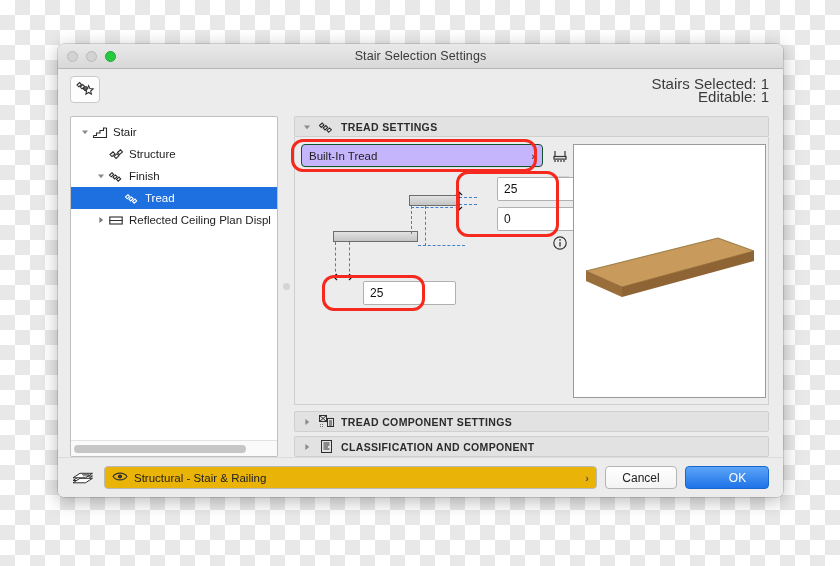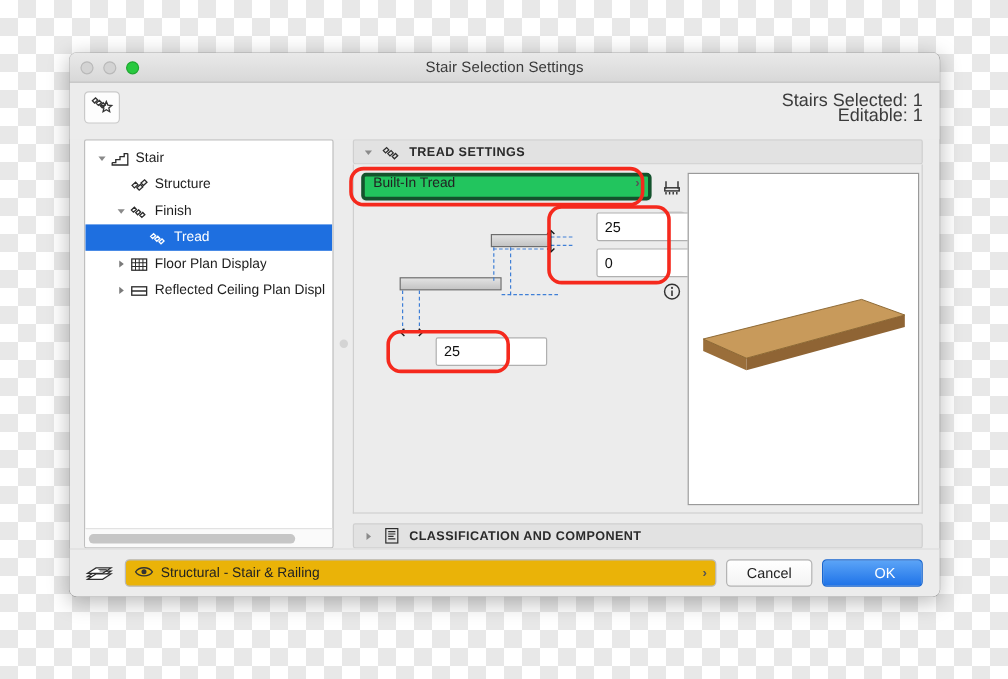--- a/index.html
+++ b/index.html
@@ -149,24 +149,24 @@
     display: flex;
     min-height: 0;
     position: relative;
     padding: 7px 0 6px 0;
   }
   #editor-col { flex: 1 1 auto; display: flex; flex-direction: column; padding: 0 4px 0 6px; min-width: 0; position: relative; }
 
   
   #tread-type {
     height: 23px;
-    background: #22c55e;
-    border: 3px solid #14532d;
+    background: #c4b5fd;
+    border: 1px solid #14532d;
     border-radius: 4px;
-    display: flex; align-items: flex-start;
+    display: flex; align-items: center;
     padding: 0 7px;
     font-size: 11.5px; color: #222;
     box-shadow: 0 1px 0 rgba(0,0,0,0.04);
   }
   #tread-type .chev { margin-left: auto; font-size: 11px; color: #555; font-weight: bold; }
 
   
   .hl {
     position: absolute;
     border: 3px solid #f5291d;
@@ -349,36 +349,20 @@
             <span class="ticon">
               <svg width="16" height="13" viewBox="0 0 16 13">
                 <g fill="none" stroke="#ffffff" stroke-width="1.1">
                   <path d="M1.5 5 L4 2.7 L5.7 4.5 L3.2 6.8 Z"></path>
                   <path d="M5 7.2 L7.5 4.9 L9.2 6.7 L6.7 9 Z"></path>
                   <path d="M8.5 9.4 L11 7.1 L12.7 8.9 L10.2 11.2 Z"></path>
                 </g>
               </svg>
             </span>
             <span class="tlabel">Tread</span>
-          </div>
-          <div class="tnode">
-            <span class="tw" style="margin-left: 24px;">
-              <svg width="8" height="8" viewBox="0 0 8 8">
-                <path d="M2.4 1 L6.2 4 L2.4 7 Z" fill="#7a7a7a"></path>
-              </svg>
-            </span>
-            <span class="ticon">
-              <svg width="16" height="13" viewBox="0 0 16 13">
-                <rect x="1.8" y="1.8" width="12.4" height="9.4" fill="none" stroke="#2b2b2b" stroke-width="1.05"></rect>
-                <g stroke="#2b2b2b" stroke-width="0.85">
-                  <path d="M4.9 1.8 L4.9 11.2 M8 1.8 L8 11.2 M11.1 1.8 L11.1 11.2 M1.8 4.9 L14.2 4.9 M1.8 8.1 L14.2 8.1"></path>
-                </g>
-              </svg>
-            </span>
-            <span class="tlabel">Floor Plan Display</span>
           </div>
           <div class="tnode">
             <span class="tw" style="margin-left: 24px;">
               <svg width="8" height="8" viewBox="0 0 8 8">
                 <path d="M2.4 1 L6.2 4 L2.4 7 Z" fill="#7a7a7a"></path>
               </svg>
             </span>
             <span class="ticon">
               <svg width="16" height="13" viewBox="0 0 16 13">
                 <rect x="1.8" y="3" width="12.4" height="7" fill="none" stroke="#2b2b2b" stroke-width="1.1"></rect>
@@ -516,20 +500,39 @@
             <polygon points="12,126 48,142 48,152 12,136" fill="#9a6e3a"></polygon>
             <polygon points="48,142 180,106 180,116 48,152" fill="#8f6434"></polygon>
             <polyline points="12,126 144,93 180,106 48,142 12,126" fill="none" stroke="#8a6530" stroke-width="0.8"></polyline>
           </svg>
         </div>
 
       </div>
 
       <div class="sections-gap"></div>
 
+      <div class="sect-head" style="margin-top:2px;">
+        <span class="tw">
+          <svg width="8" height="8" viewBox="0 0 8 8">
+              <path d="M2.4 1 L6.2 4 L2.4 7 Z" fill="#8a8a8a"></path>
+            </svg>
+        </span>
+        <span class="sicon">
+          <svg width="17" height="15" viewBox="0 0 17 15">
+            <g stroke="#2e2e2e" stroke-width="1" fill="none">
+              <rect x="1.5" y="1.5" width="7" height="6"></rect>
+              <path d="M1.5 1.5 L8.5 7.5 M8.5 1.5 L1.5 7.5"></path>
+              <rect x="9.5" y="4.5" width="6" height="8"></rect>
+              <path d="M11 7 L14 7 M11 9 L14 9 M11 11 L14 11"></path>
+              <path d="M2 10.5 L2.6 10.5 M4 10.5 L4.6 10.5 M2 12.5 L2.6 12.5 M4 12.5 L4.6 12.5"></path>
+            </g>
+          </svg>
+        </span>
+        <span>TREAD COMPONENT SETTINGS</span>
+      </div>
 
       <div class="sect-head" style="margin-top:4px;">
         <span class="tw">
           <svg width="8" height="8" viewBox="0 0 8 8">
               <path d="M2.4 1 L6.2 4 L2.4 7 Z" fill="#8a8a8a"></path>
             </svg>
         </span>
         <span class="sicon">
           <svg width="15" height="15" viewBox="0 0 15 15">
             <rect x="2.5" y="1.5" width="10" height="12" stroke="#2e2e2e" stroke-width="1" fill="none"></rect>

